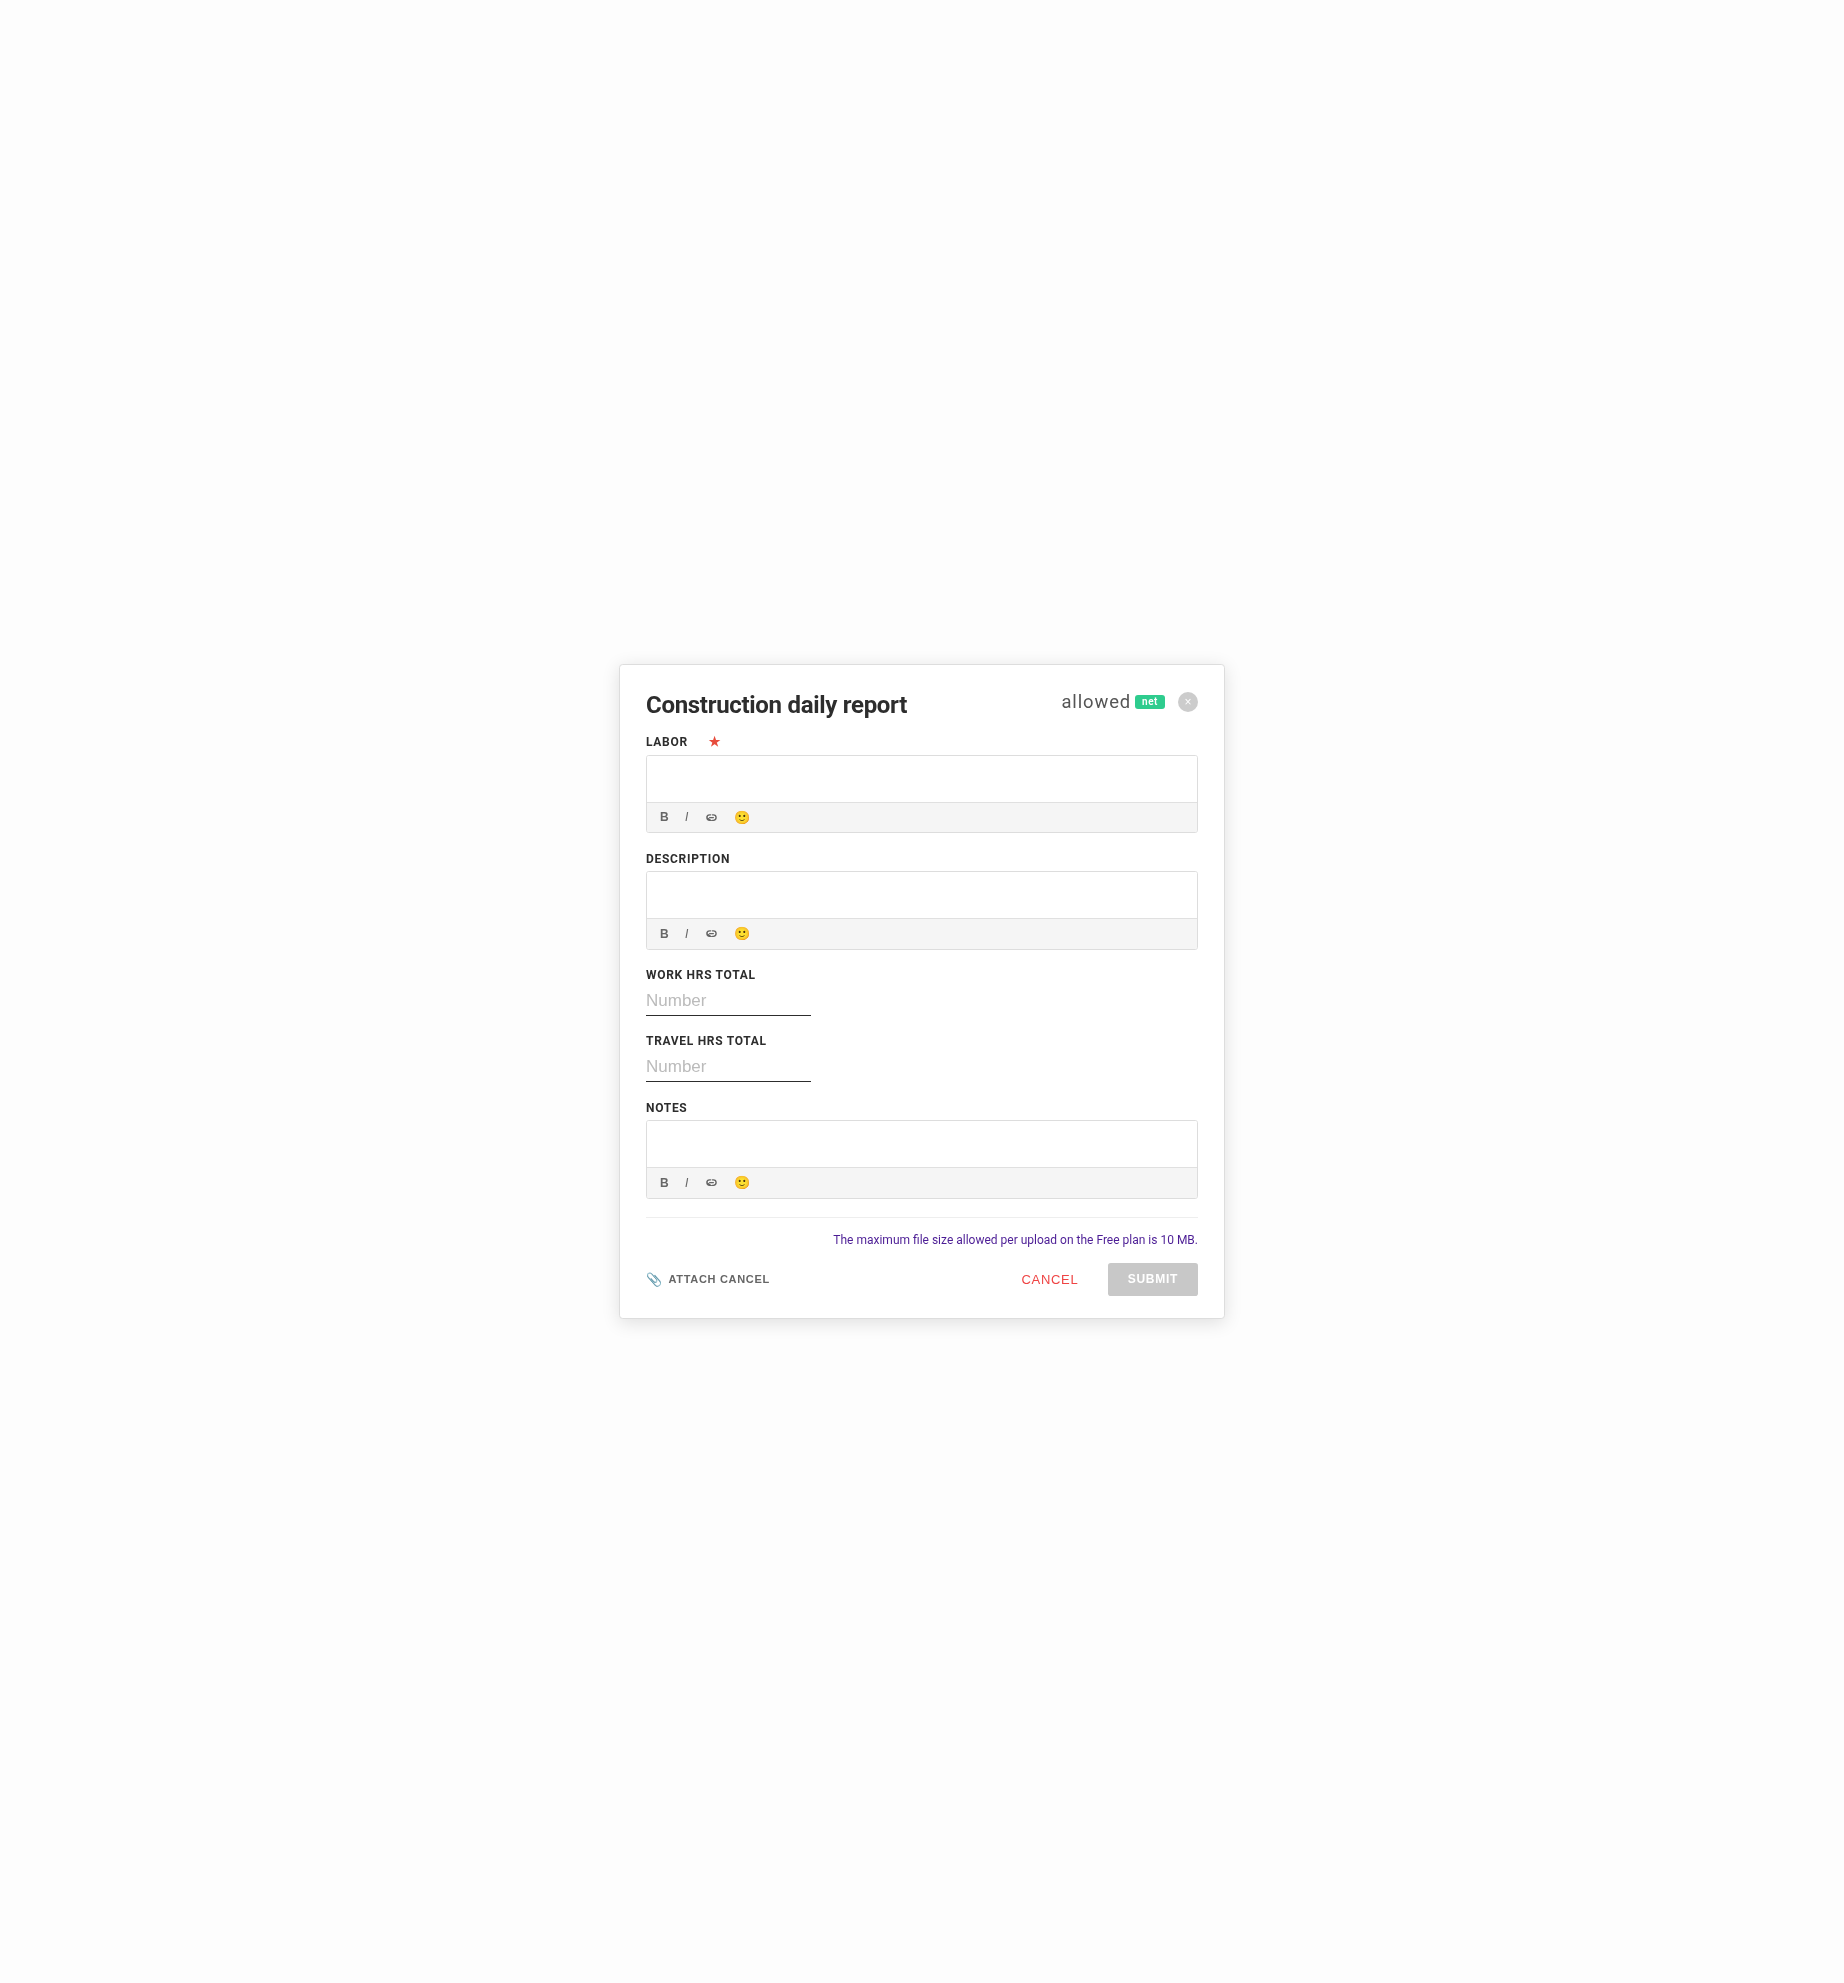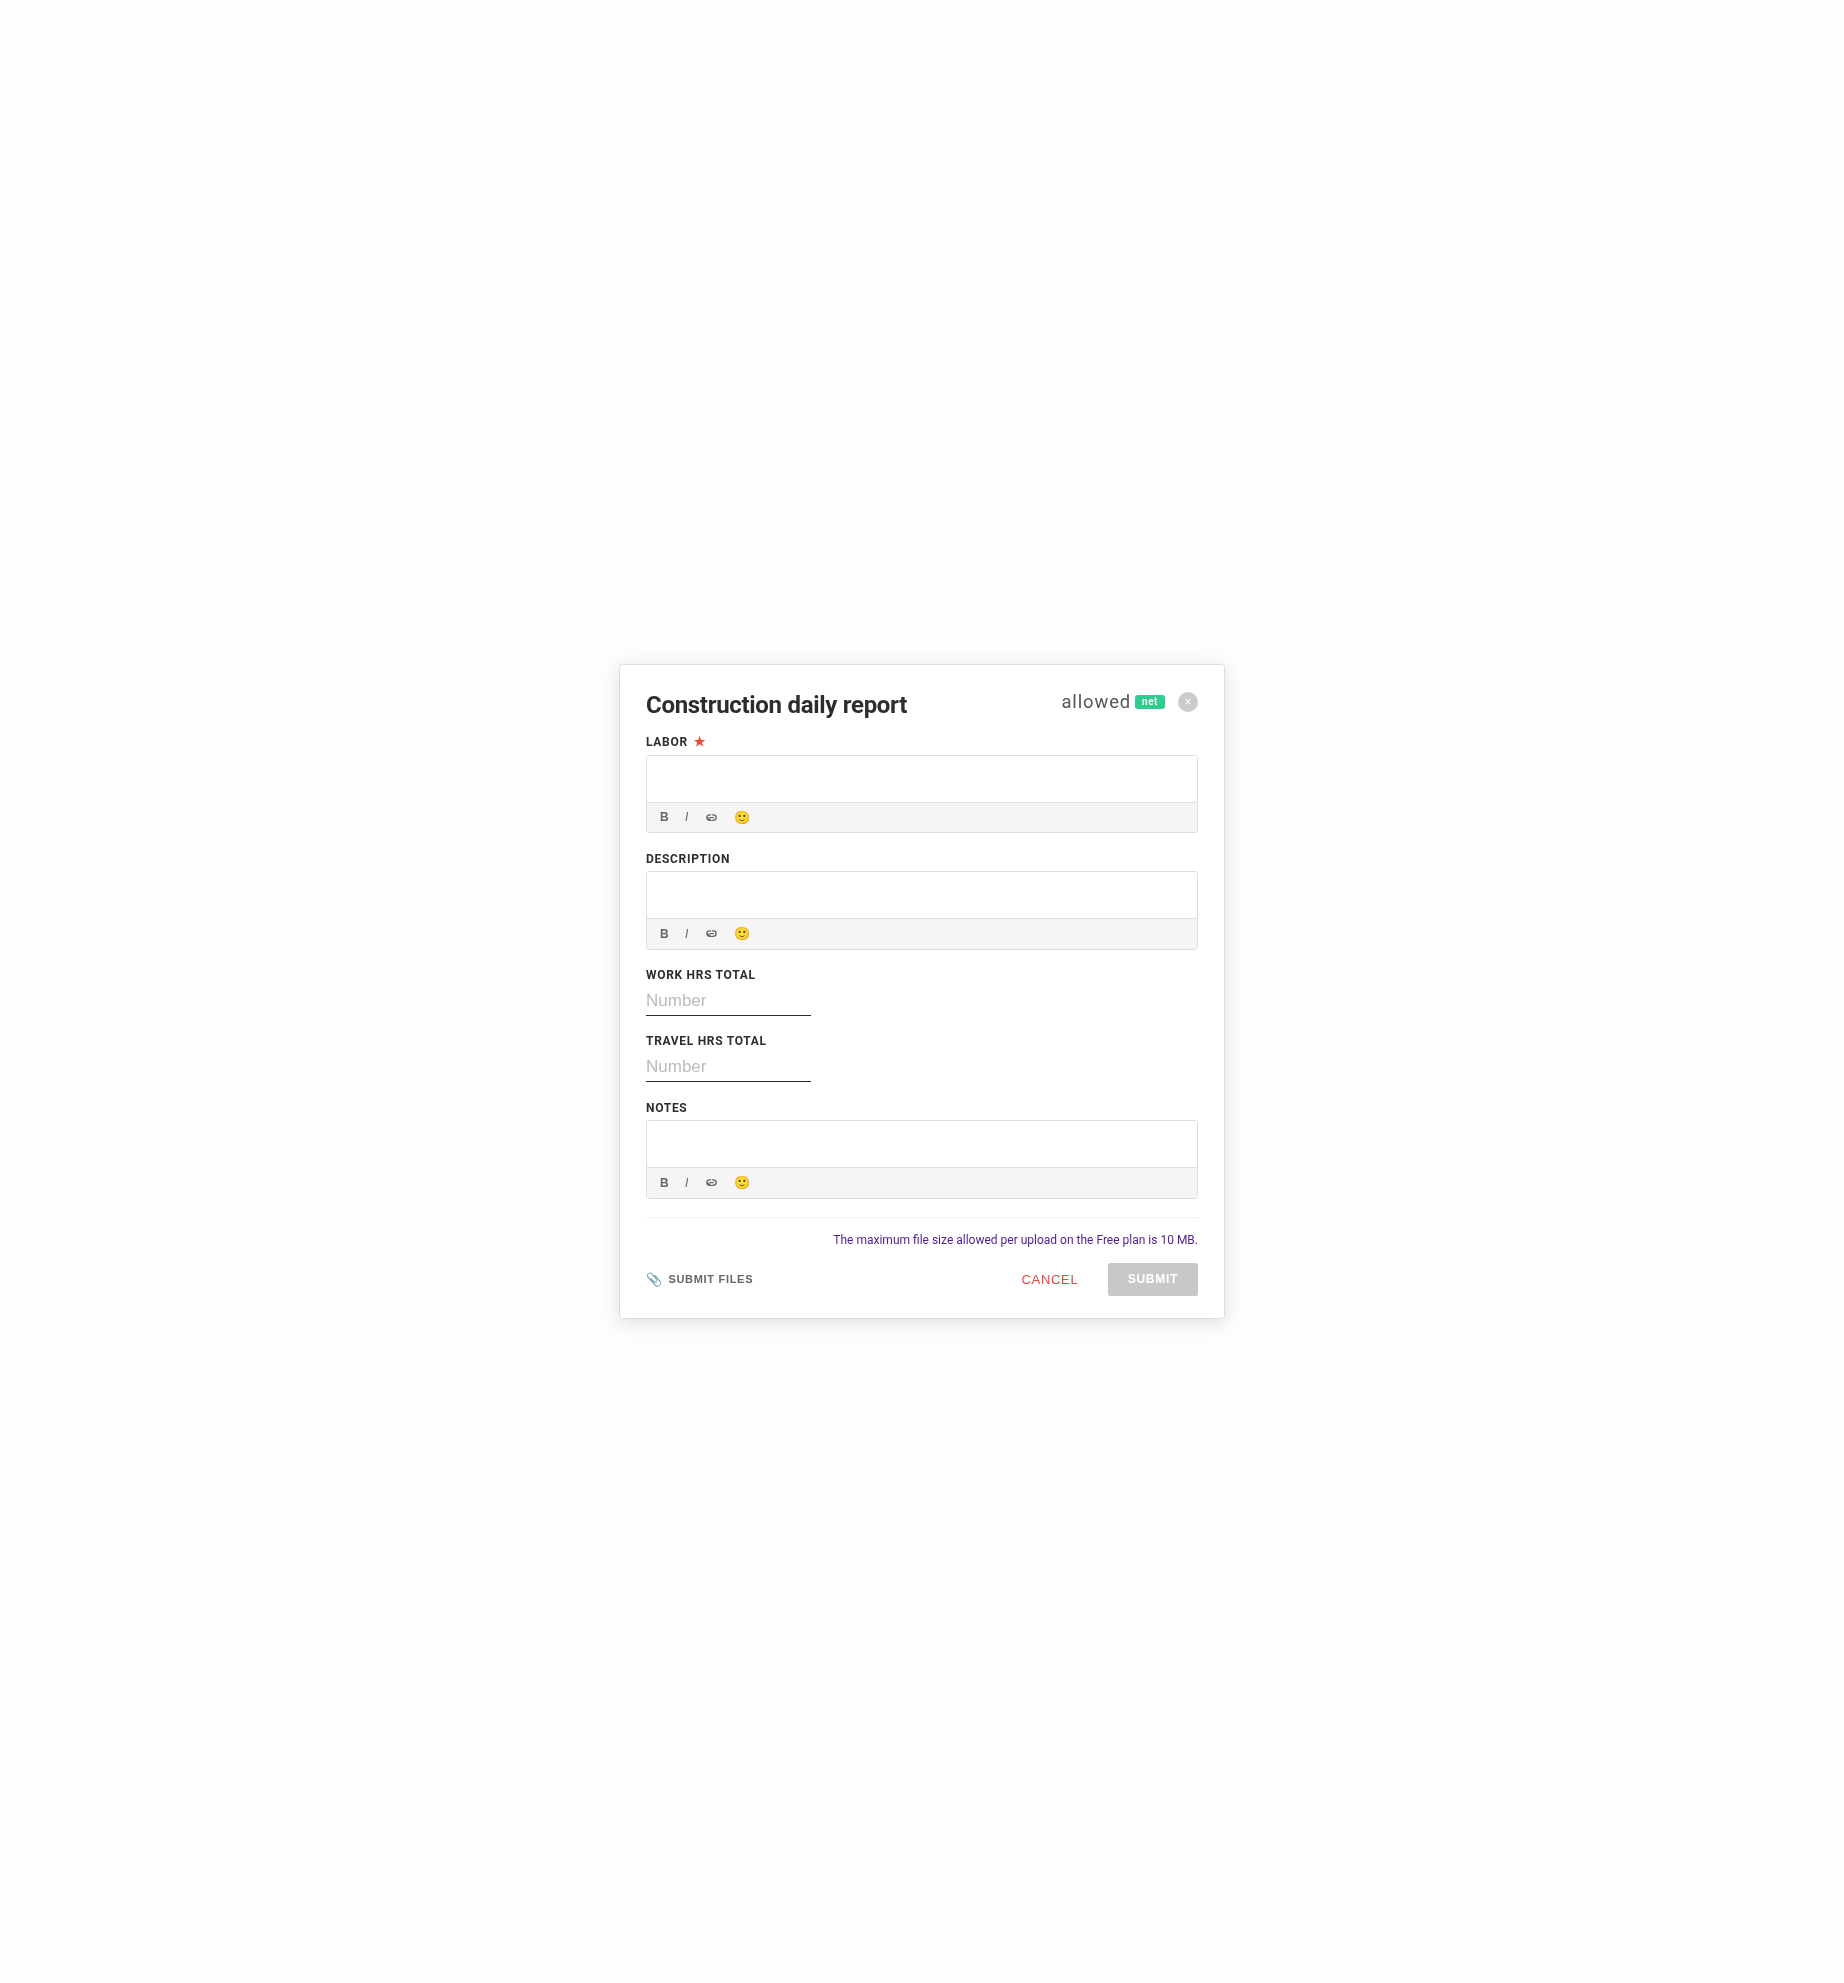--- a/index.html
+++ b/index.html
@@ -106,21 +106,21 @@
     }
 
     .field-label {
       font-size: 12px;
       font-weight: 700;
       color: #2d2d2d;
       letter-spacing: 0.7px;
       margin-bottom: 5.5px;
       display: flex;
       align-items: center;
-      gap: 6px;
+      gap: 21px;
     }
 
     .required-star {
       color: #e74c3c;
       font-size: 13px;
     }
 
     .rich-editor {
       border: 0.9px solid #ddd;
       border-radius: 2.8px;
@@ -339,21 +339,21 @@
       </div>
     </div>
 
     <hr class="divider">
 
     <p class="file-note">The maximum file size allowed per upload on the Free plan is 10 MB.</p>
 
     <div class="modal-footer">
       <button class="attach-btn">
         <span class="attach-icon">📎</span>
-        <span>SUBMIT FILES</span>
+        <span>ATTACH CANCEL</span>
       </button>
       <div class="footer-actions">
         <button class="cancel-btn">CANCEL</button>
         <button class="submit-btn">SUBMIT</button>
       </div>
     </div>
 
   </div>
 </div>
 

